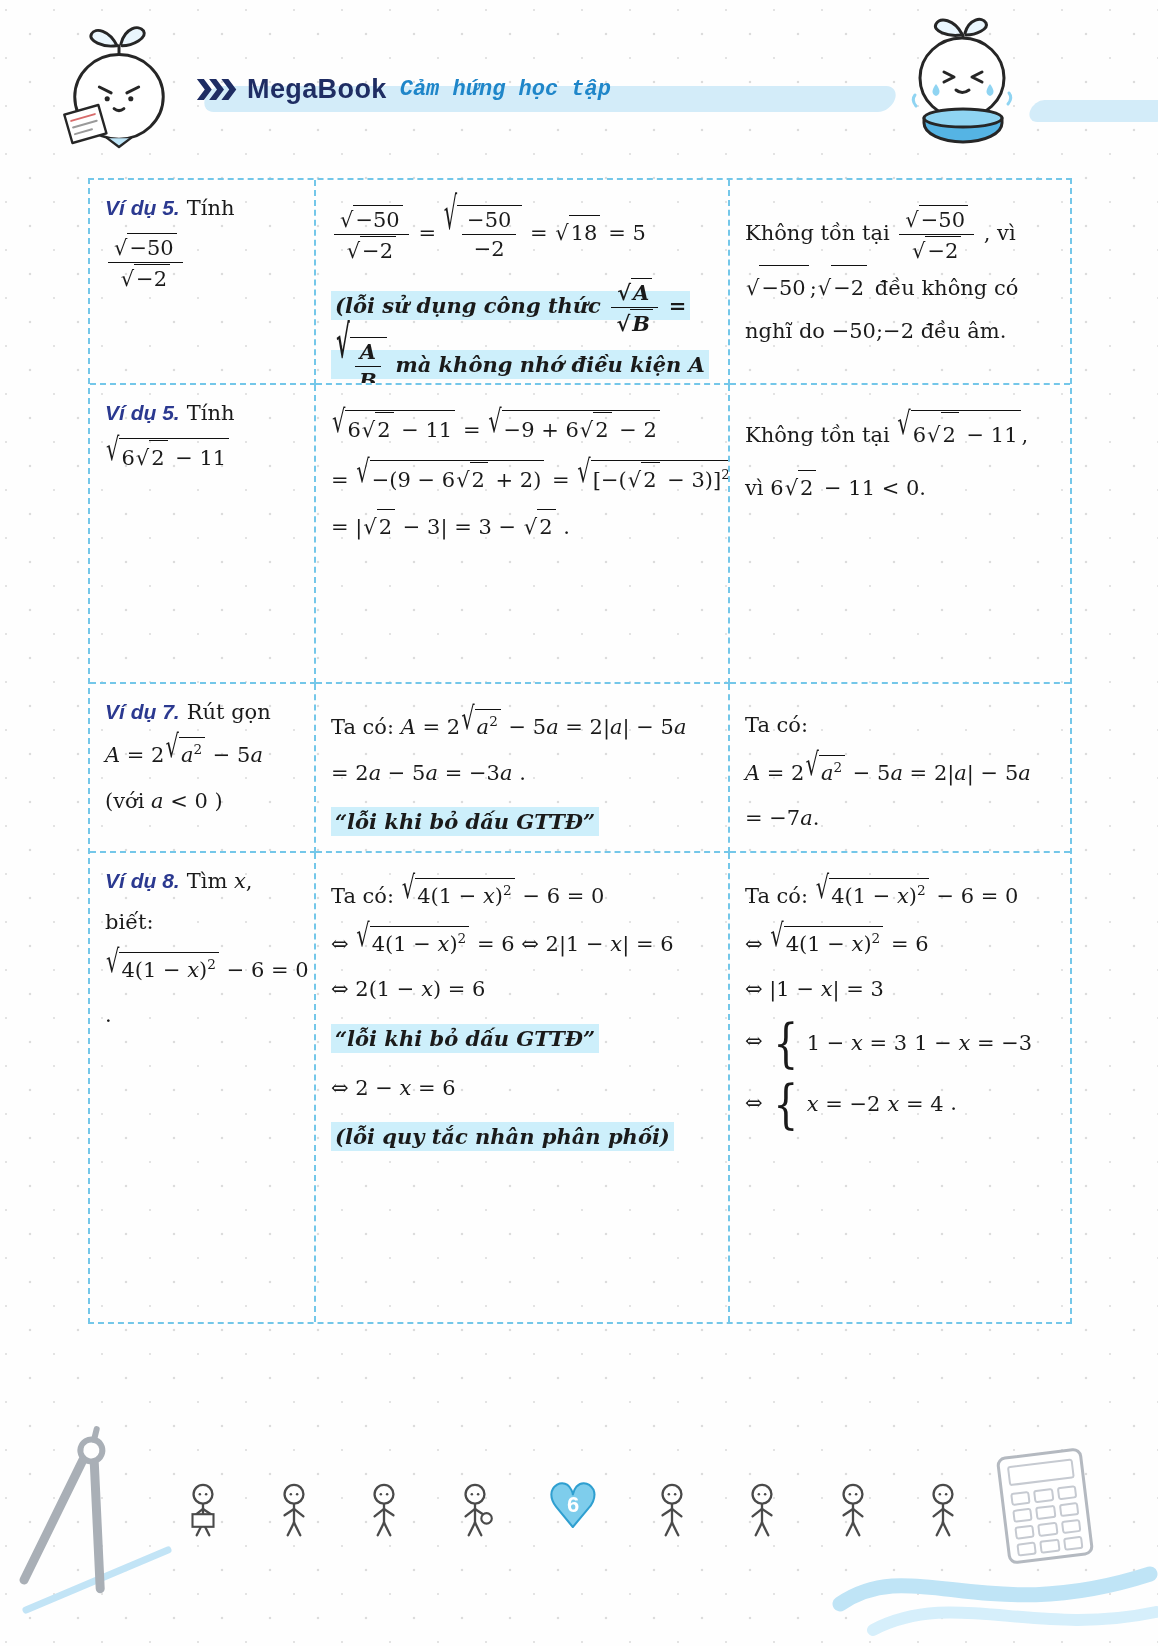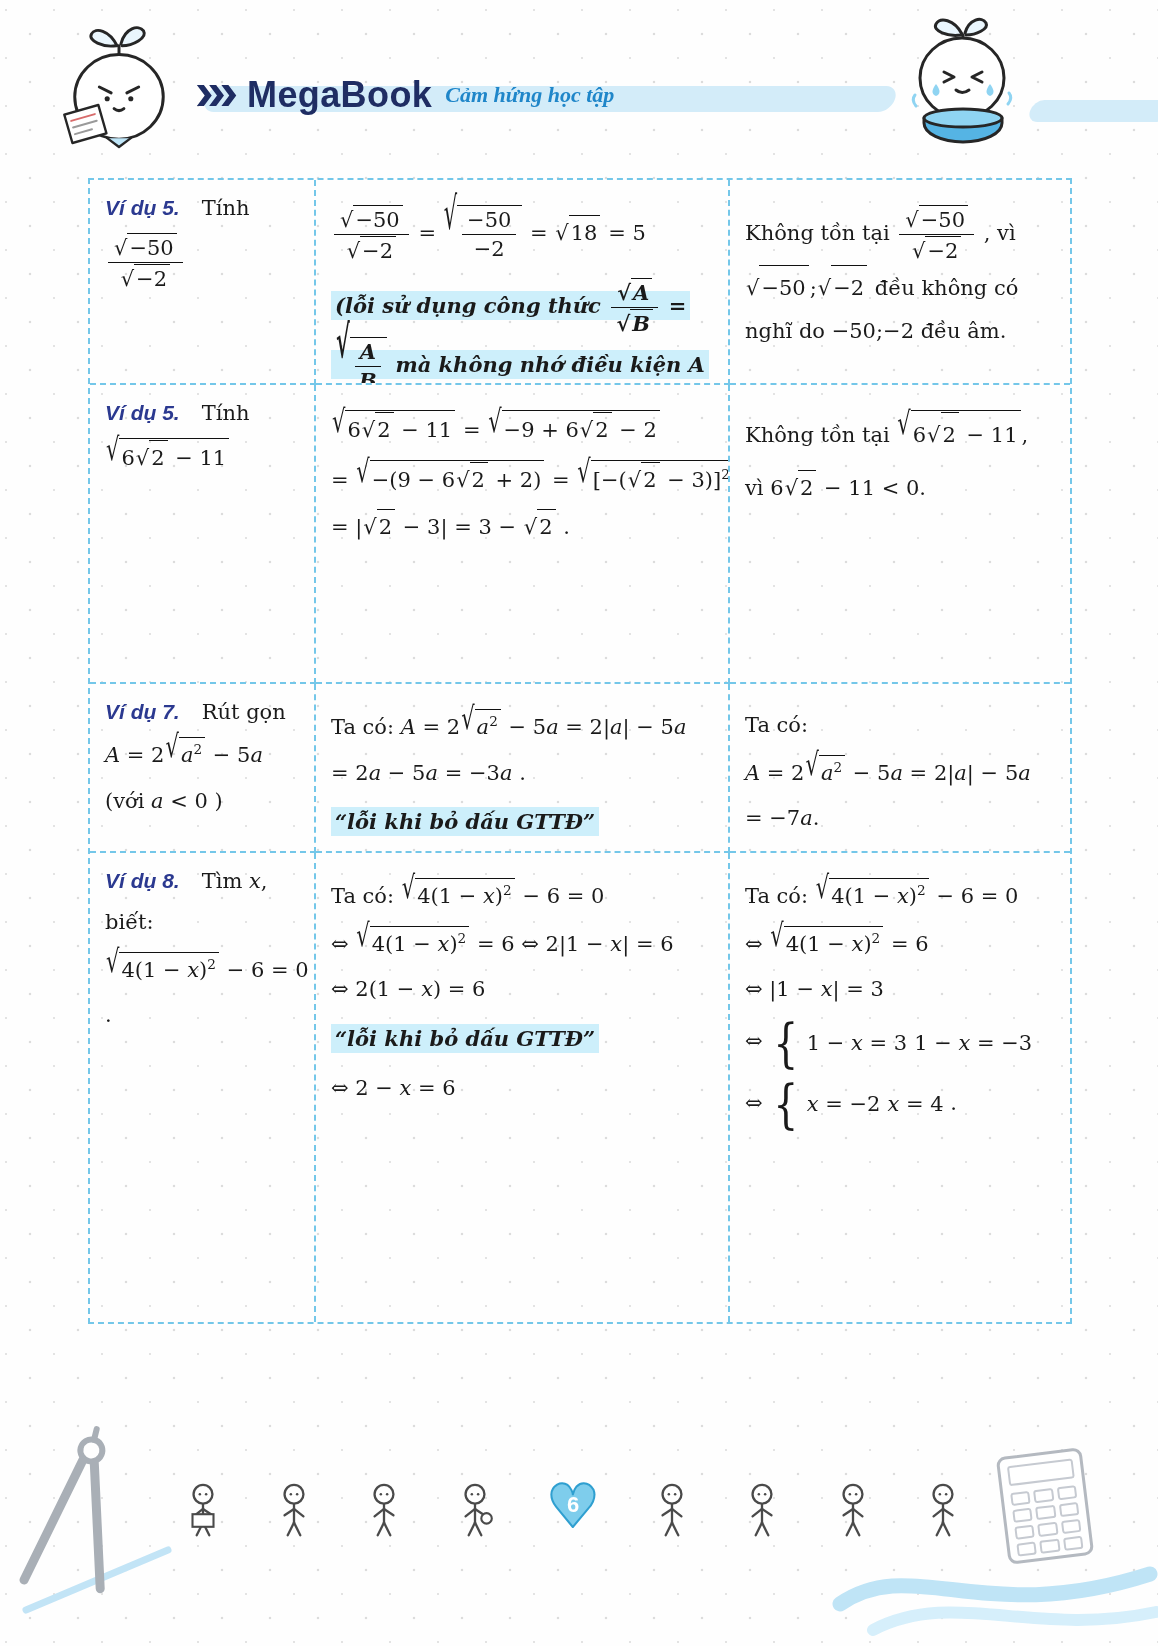--- a/index.html
+++ b/index.html
@@ -18,39 +18,39 @@
 
   
   .mascot{ position:absolute; }
   .mascot.left{ left:60px; top:22px; }
   .mascot.right{ left:890px; top:14px; }
   .logo-swoosh{ position:absolute; left:205px; top:86px; width:690px; height:26px;
     background:#d3ecf9; border-radius:14px; transform:skewX(-18deg); }
   .swoosh-right{ position:absolute; left:1030px; top:100px; width:140px; height:22px;
     background:#d3ecf9; border-radius:12px; transform:skewX(-18deg); }
   .logo{ position:absolute; left:196px; top:74px; display:flex; align-items:center; gap:9px; }
-  .brand{ font-weight:800; font-size:36px; color:#1f2d63; letter-spacing:.4px; }
-  .tagline{ font-family:Liberation Serif, serif; font-style:italic; font-weight:bold;
+  .brand{ font-weight:800; font-size:27px; color:#1f2d63; letter-spacing:.4px; }
+  .tagline{ font-family:Liberation Mono, monospace; font-style:italic; font-weight:bold;
     font-size:22px; color:#1f86c9; margin-left:4px; }
 
   
   .examples-table{
     position:absolute; left:88px; top:178px; width:984px; height:1146px;
     display:grid; grid-template-columns:226px 414px 1fr;
     grid-template-rows:205px 299px 169px 1fr;
     border:2px dashed #74c7e9;
   }
   .cell{ border-right:2px dashed #74c7e9; border-bottom:2px dashed #74c7e9;
     padding:12px 13px 10px 15px; overflow:hidden; }
   .cell:nth-child(3n){ border-right:none; }
   .cell:nth-last-child(-n+3){ border-bottom:none; }
 
   .vd-head{ font-size:21px; margin:4px 0 6px; font-family:"DejaVu Serif","Liberation Serif",serif; }
   .vd-label{ font-family:"Liberation Sans","DejaVu Sans",sans-serif; font-style:italic; font-weight:bold;
-    color:#2b3990; margin-right:22px; }
+    color:#2b3990; margin-right:7px; }
 
   .math-line{
     font-family:"DejaVu Serif","Liberation Serif",serif;
     font-size:21px; margin:13px 0; line-height:1.55; white-space:nowrap;
   }
   .math-line.wrap{ white-space:normal; line-height:2.05; }
   .math-line.note{ font-style:italic; font-weight:bold; white-space:normal; line-height:1.9; }
   .math-line.note > span{ background:#cdeffb; padding:2px 4px;
     -webkit-box-decoration-break:clone; box-decoration-break:clone; }
 
@@ -329,20 +329,21 @@
               <span class="m-surd t1">√</span>
               <span class="m-rad">4(1 − <i>x</i>)<sup class="m-sup">2</sup></span>
             </span> − 6 = 0</span></div>
         <div class="math-line"><span>⇔ <span class="m-sqrt">
               <span class="m-surd t1">√</span>
               <span class="m-rad">4(1 − <i>x</i>)<sup class="m-sup">2</sup></span>
             </span> = 6 ⇔ 2|1 − <i>x</i>| = 6</span></div>
         <div class="math-line"><span>⇔ 2(1 − <i>x</i>) = 6</span></div>
         <div class="math-line note"><span>“lỗi khi bỏ dấu GTTĐ”</span></div>
         <div class="math-line"><span>⇔ 2 − <i>x</i> = 6</span></div>
+        <div class="math-line note"><span>(lỗi quy tắc nhân phân phối)</span></div>
       </div>
       <div class="cell">
         <div class="math-line"><span>Ta có: <span class="m-sqrt">
               <span class="m-surd t1">√</span>
               <span class="m-rad">4(1 − <i>x</i>)<sup class="m-sup">2</sup></span>
             </span> − 6 = 0</span></div>
         <div class="math-line"><span>⇔ <span class="m-sqrt">
               <span class="m-surd t1">√</span>
               <span class="m-rad">4(1 − <i>x</i>)<sup class="m-sup">2</sup></span>
             </span> = 6</span></div>

